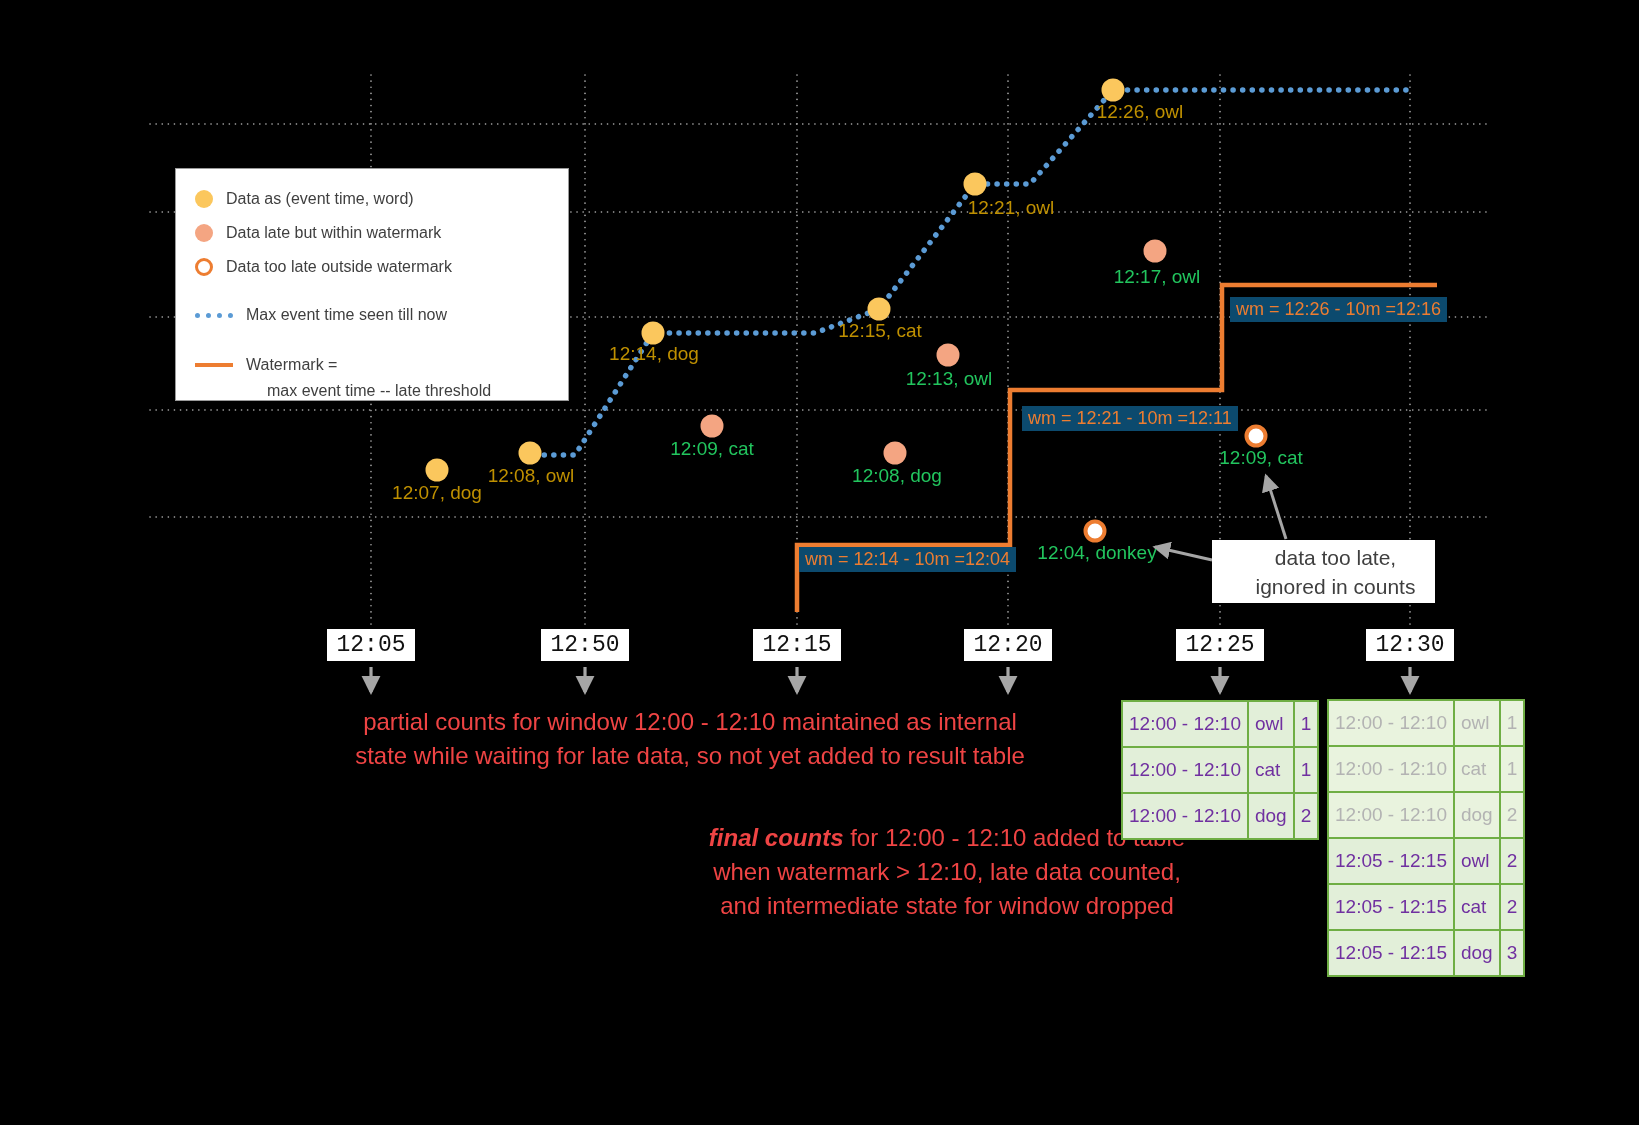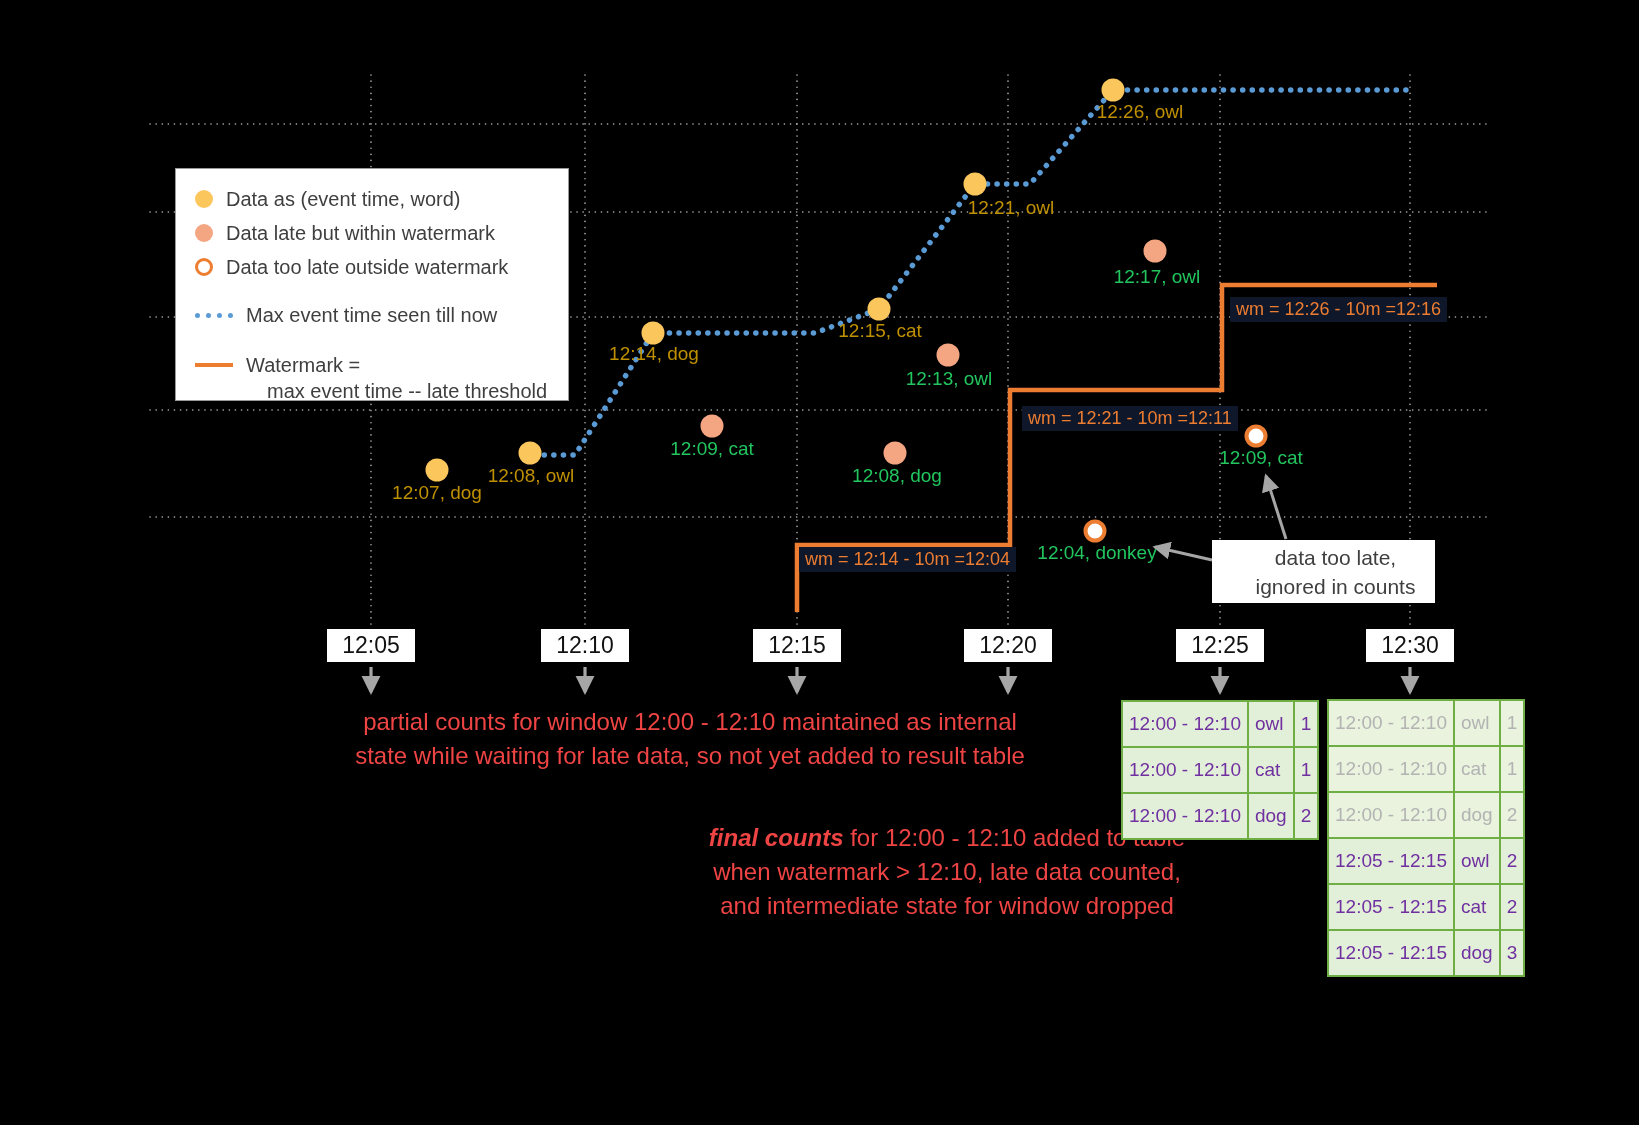--- a/index.html
+++ b/index.html
@@ -10,30 +10,30 @@
   
   .dot{position:absolute;width:23px;height:23px;border-radius:50%;transform:translate(-50%,-50%);}
   .dot.on{background:#fbc75d;}
   .dot.late{background:#f4a582;}
   .dot.hollow{width:15px;height:15px;border:4px solid #ed7d31;background:#fff;}
   .plabel{position:absolute;transform:translateX(-50%);font-size:19px;white-space:nowrap;}
   .plabel.on{color:#bf9000;}
   .plabel.late{color:#22c55e;}
 
   
-  .wm-label{position:absolute;background:#0f172a;color:#ed7d31;font-size:18px;
+  .wm-label{position:absolute;background:#0c4a6e;color:#ed7d31;font-size:18px;
             padding:2px 6px;white-space:nowrap;}
 
   
   .tick{position:absolute;top:629px;transform:translateX(-50%);background:#fff;color:#111;
-        font-size:23px;width:88px;text-align:center;padding:3px 0;}
+        font-size:23px;width:88px;text-align:center;padding:3px 0;font-family:Liberation Mono, monospace;}
 
   
   .legend{position:absolute;left:175px;top:168px;width:394px;height:233px;box-sizing:border-box;
-          background:#fff;border:1px solid #9a9a9a;padding:13px 0 0 19px;color:#3f3f3f;font-size:20px;}
+          background:#fff;border:1px solid #9a9a9a;padding:13px 0 0 19px;color:#3f3f3f;font-size:16px;}
   .lrow{display:flex;align-items:center;gap:13px;height:34px;}
   .lrow.gap-top{margin-top:14px;}
   .lrow.align-top{align-items:flex-start;height:auto;margin-top:20px;}
   .swatch{flex:0 0 auto;}
   .sw-dot{width:18px;height:18px;border-radius:50%;}
   .sw-on{background:#fbc75d;}
   .sw-late{background:#f4a582;}
   .sw-hollow{width:12px;height:12px;border-radius:50%;border:3px solid #ed7d31;background:#fff;}
   .sw-dotted{width:38px;height:0;border-top:5px dotted #5b9bd5;}
   .sw-solid{width:38px;height:0;border-top:4px solid #ed7d31;margin-top:11px;}
@@ -157,21 +157,21 @@
   <div class="dot hollow" style="left:1256px;top:436px"></div>
 
   <div class="plabel late" style="left:1097px;top:542px">12:04, donkey</div>
   <div class="plabel late" style="left:1261px;top:447px">12:09, cat</div>
 
   <div class="wm-label" style="left:799px;top:547px">wm = 12:14 - 10m =12:04</div>
   <div class="wm-label" style="left:1022px;top:406px">wm = 12:21 - 10m =12:11</div>
   <div class="wm-label" style="left:1230px;top:297px">wm = 12:26 - 10m =12:16</div>
 
   <div class="tick" style="left:371px">12:05</div>
-  <div class="tick" style="left:585px">12:10</div>
+  <div class="tick" style="left:585px">12:50</div>
   <div class="tick" style="left:797px">12:15</div>
   <div class="tick" style="left:1008px">12:20</div>
   <div class="tick" style="left:1220px">12:25</div>
   <div class="tick" style="left:1410px">12:30</div>
 
   <div class="callout">
     <div>data too late,</div>
     <div>ignored in counts</div>
   </div>
 

